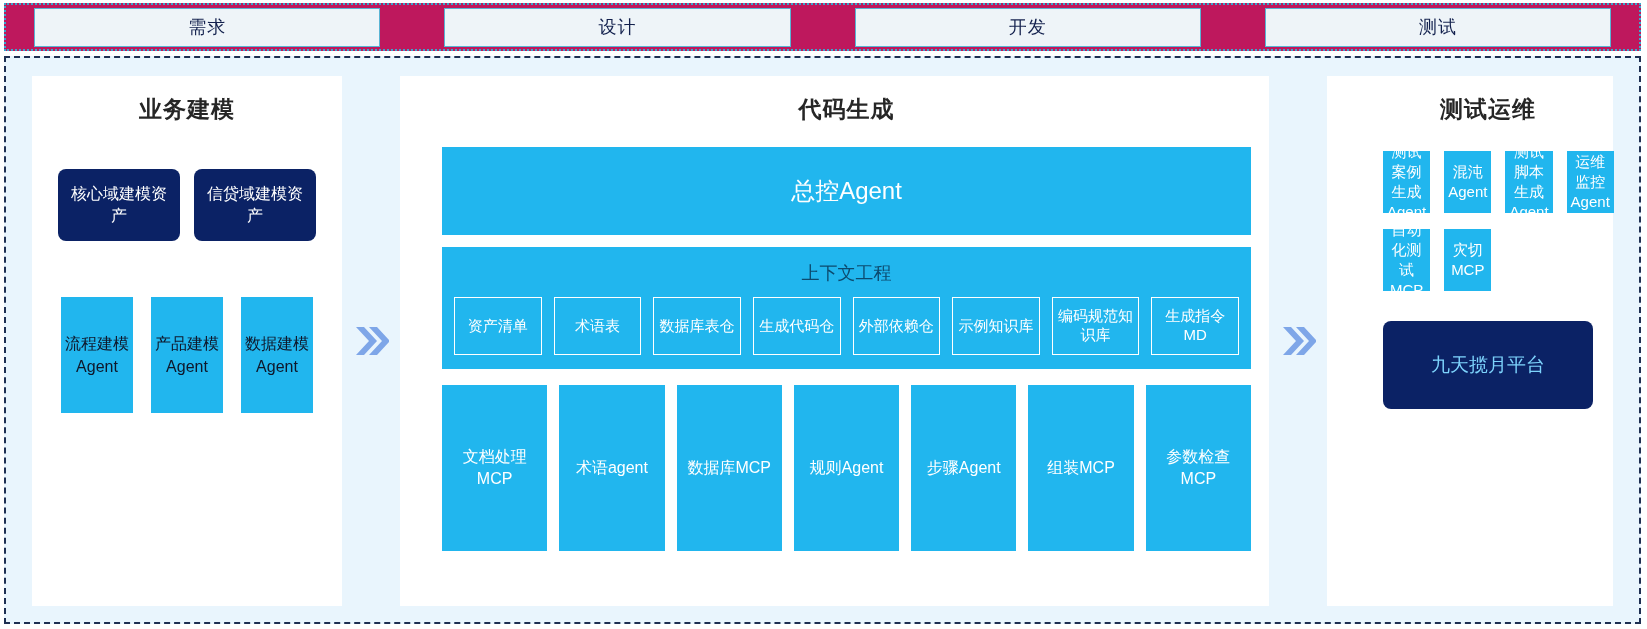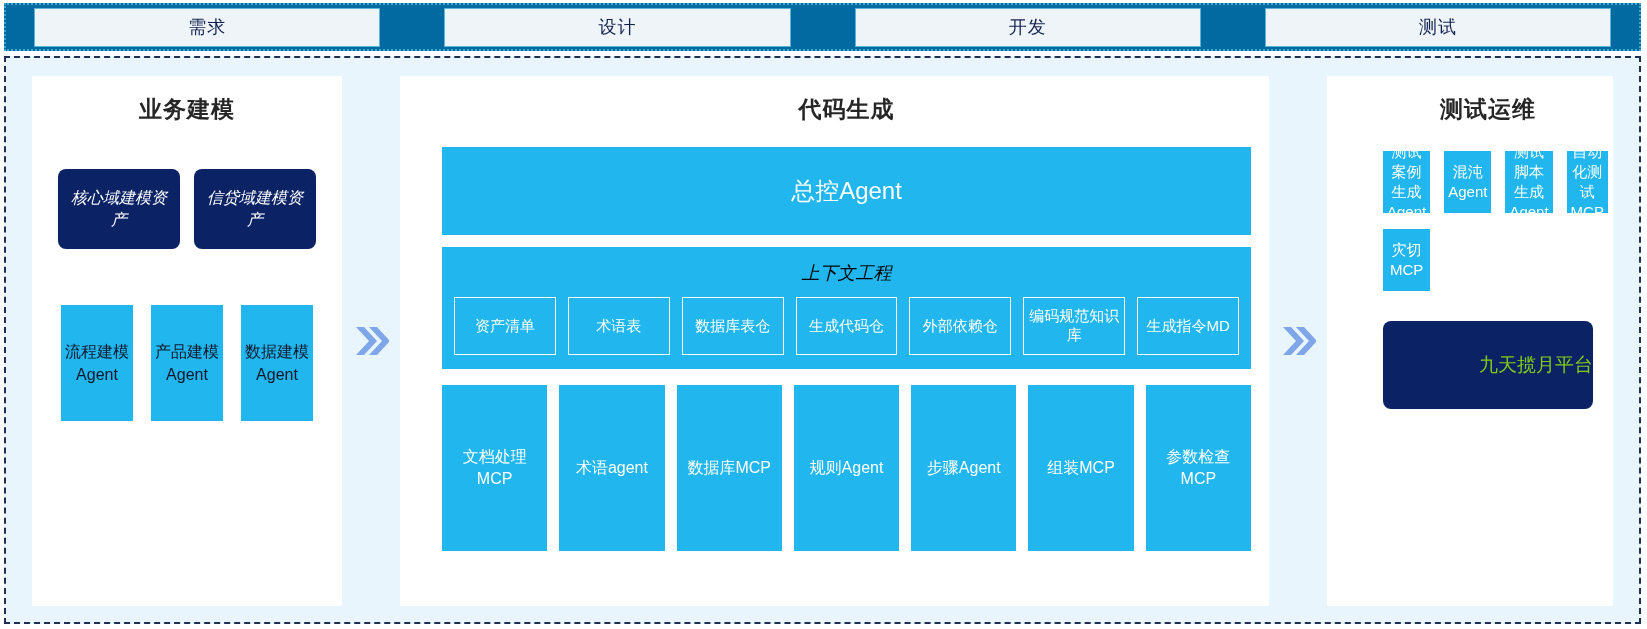--- a/index.html
+++ b/index.html
@@ -19,21 +19,21 @@
 
   
   .phase-band {
     position: absolute;
     left: 4px;
     top: 3px;
     width: 1637px;
     height: 48px;
     box-sizing: border-box;
     border: 2px dotted #3aa8cf;
-    background: #0369a1;
+    background: #be185d;
     display: flex;
     align-items: center;
     justify-content: space-between;
     padding: 0 28px;
     gap: 64px;
   }
   .phase-box {
     flex: 1 1 0;
     height: 39px;
     box-sizing: border-box;
@@ -86,33 +86,32 @@
     margin-left: 10px;
   }
   .asset-row {
     display: flex;
     gap: 14px;
     justify-content: center;
     margin-top: 44px;
   }
   .asset-box {
     width: 122px;
-    height: 80px;
+    height: 72px;
     background: #0b2265;
     border-radius: 8px;
     color: #ffffff;
     font-size: 16px;
     line-height: 1.35;
     display: flex;
     align-items: center;
     justify-content: center;
     text-align: center;
     padding: 0 6px;
     box-sizing: border-box;
-    font-style: italic;
   }
   .agent-row {
     display: flex;
     gap: 18px;
     justify-content: center;
     margin-top: 56px;
   }
   .agent-box-tall {
     width: 72px;
     height: 116px;
@@ -159,24 +158,23 @@
     margin-top: 22px;
   }
   .ctx-block {
     background: #21b6ee;
     margin-top: 12px;
     padding: 10px 12px 14px 12px;
     box-sizing: border-box;
   }
   .ctx-title {
     text-align: center;
-    color: #000000;
+    color: #0c4a6e;
     font-size: 18px;
     padding: 4px 0 12px 0;
-    font-style: italic;
   }
   .ctx-items {
     display: flex;
     gap: 12px;
     border-radius: 7px;
   }
   .ctx-item {
     flex: 1 1 0;
     min-height: 58px;
     border: 1px solid #ffffff;
@@ -237,25 +235,25 @@
     padding: 0 4px;
     box-sizing: border-box;
   }
   .platform-wrap {
     padding: 30px 20px 0 20px;
   }
   .platform-box {
     height: 88px;
     background: #0b2265;
     border-radius: 8px;
-    color: #84cc16;
+    color: #7dd3fc;
     font-size: 19px;
     display: flex;
     align-items: center;
-    justify-content: flex-end;
+    justify-content: center;
     text-align: center;
   }
 </style>
 </head>
 <body>
 
 <div id="root">
 
   <div class="phase-band">
     <div class="phase-box">
@@ -327,20 +325,23 @@
             <div class="ctx-item">
               <span>数据库表仓</span>
             </div>
             <div class="ctx-item">
               <span>生成代码仓</span>
             </div>
             <div class="ctx-item">
               <span>外部依赖仓</span>
             </div>
             <div class="ctx-item">
+              <span>示例知识库</span>
+            </div>
+            <div class="ctx-item">
               <span>编码规范知识库</span>
             </div>
             <div class="ctx-item">
               <span>生成指令MD</span>
             </div>
           </div>
         </div>
 
         <div class="tools-row">
           <div class="tool-box">
@@ -383,20 +384,23 @@
         <div class="right-box">
           <span>测试案例生成Agent</span>
         </div>
         <div class="right-box">
           <span>混沌Agent</span>
         </div>
         <div class="right-box">
           <span>测试脚本生成Agent</span>
         </div>
         <div class="right-box">
+          <span>运维监控Agent</span>
+        </div>
+        <div class="right-box">
           <span>自动化测试MCP</span>
         </div>
         <div class="right-box">
           <span>灾切MCP</span>
         </div>
       </div>
 
       <div class="platform-wrap">
         <div class="platform-box">
           <span>九天揽月平台</span>

